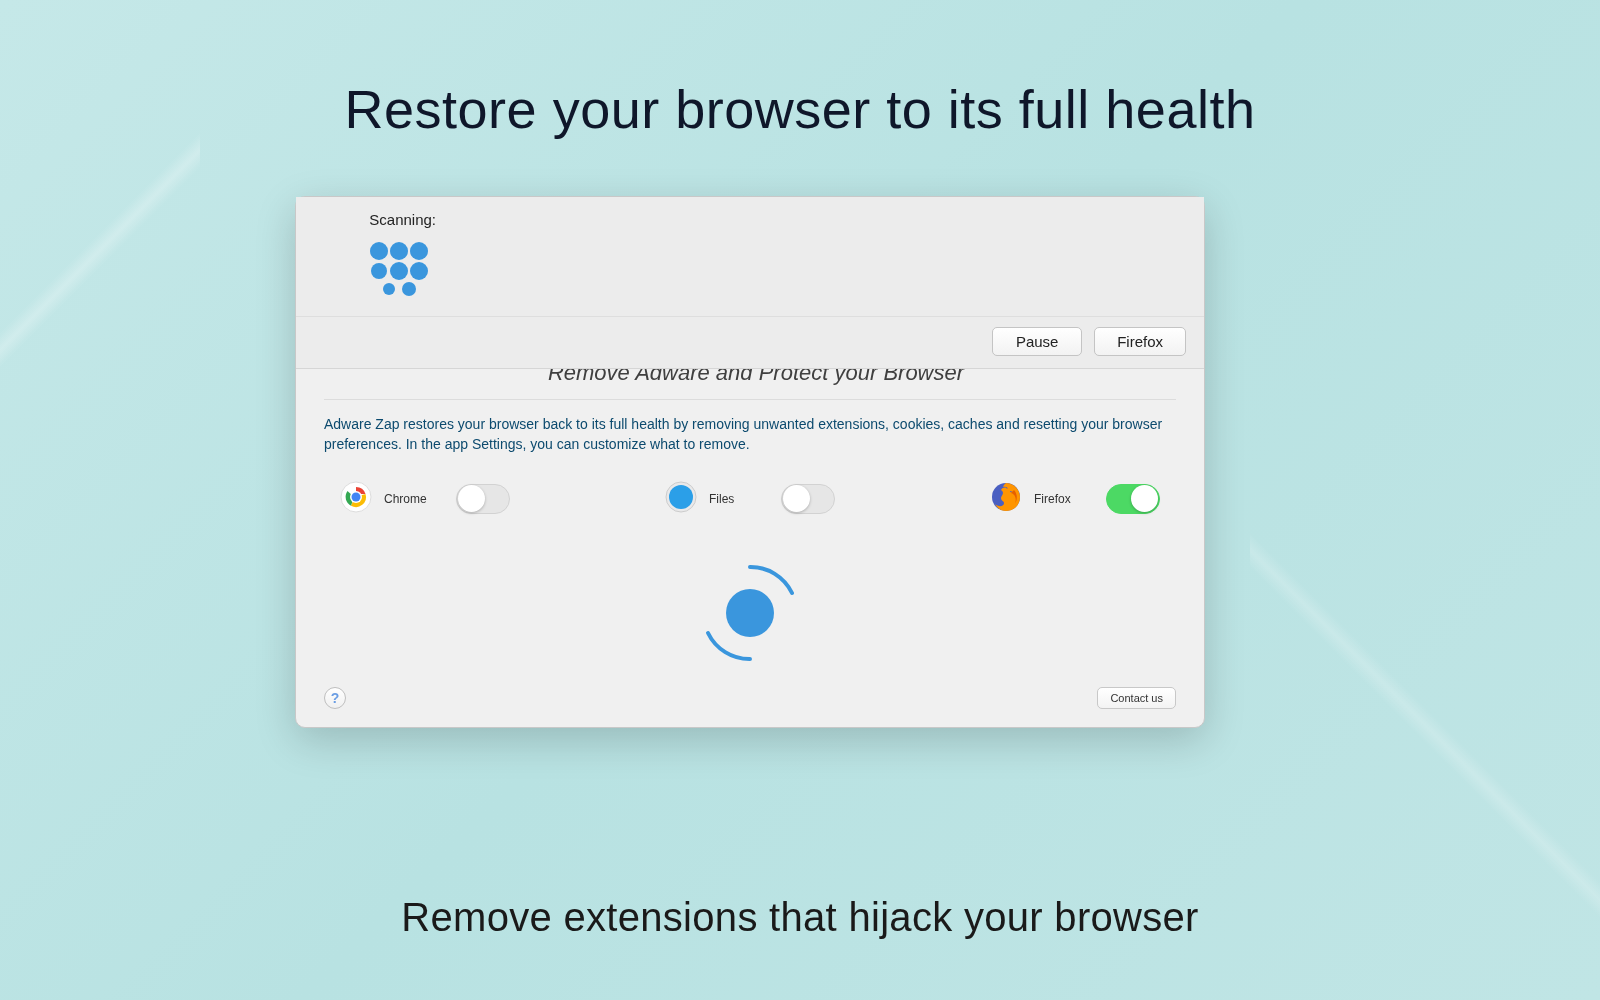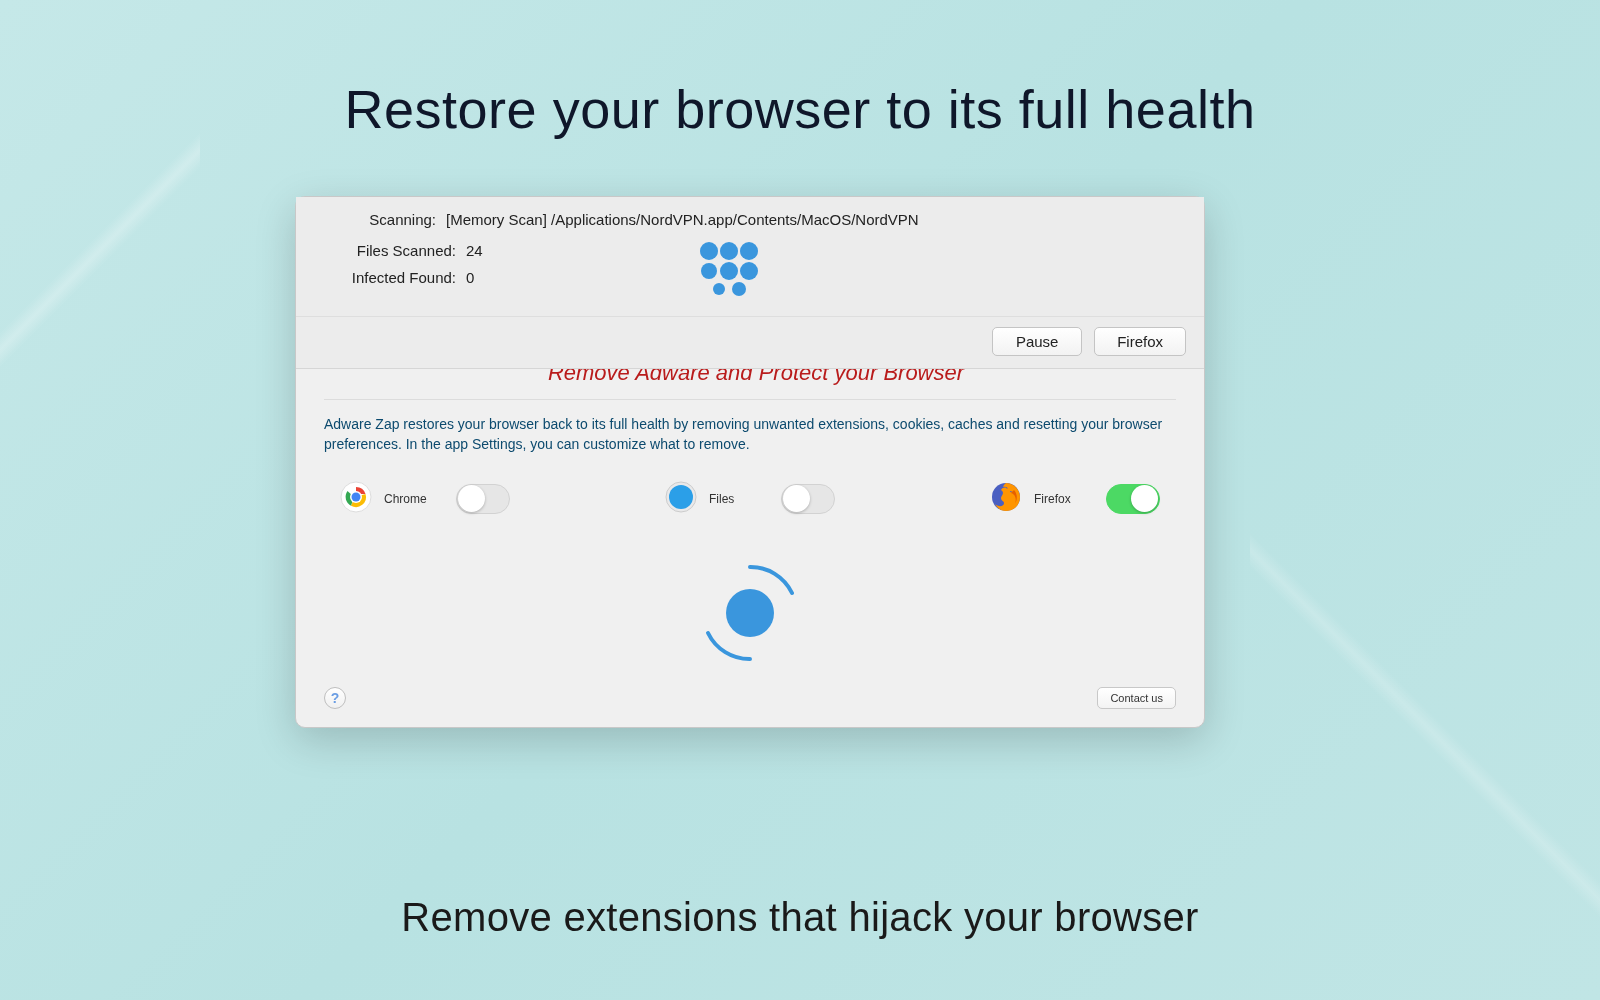--- a/index.html
+++ b/index.html
@@ -110,21 +110,21 @@
     }
 
     
     .content {
       padding: 0 0 18px 0;
     }
     .section-title {
       text-align: center;
       font-size: 22px;
       font-style: italic;
-      color: #b91c1c;
+      color: #404040;
       padding: 4px 0 2px 12px;
       height: 16px;
       overflow: hidden;
       line-height: 0px;
     }
     .divider {
       border: none;
       border-top: 1px solid #dcdcdc;
       margin: 14px 28px;
     }
@@ -212,33 +212,22 @@
 </head>
 <body>
 
 <div class="headline">Restore your browser to its full health</div>
 
 <div class="window">
 
   <div class="scan-panel">
     <div class="scan-row1">
       <span class="lbl">Scanning:</span>
-      <span class="val">[Memory Scan] /Applications/NordVPN.app/Contents/MacOS/NordVPN</span>
     </div>
     <div class="scan-grid">
-      <div class="scan-stats">
-        <div class="row">
-          <span class="lbl">Files Scanned:</span>
-          <span>24</span>
-        </div>
-        <div class="row">
-          <span class="lbl">Infected Found:</span>
-          <span>0</span>
-        </div>
-      </div>
       <div class="spinner">
         <svg width="66" height="58" viewBox="0 0 66 58">
           <circle cx="13" cy="11" r="9" fill="#3a96dd"></circle>
           <circle cx="33" cy="11" r="9" fill="#3a96dd"></circle>
           <circle cx="53" cy="11" r="9" fill="#3a96dd"></circle>
           <circle cx="13" cy="31" r="8" fill="#3a96dd"></circle>
           <circle cx="33" cy="31" r="9" fill="#3a96dd"></circle>
           <circle cx="53" cy="31" r="9" fill="#3a96dd"></circle>
           <circle cx="23" cy="49" r="6" fill="#3a96dd"></circle>
           <circle cx="43" cy="49" r="7" fill="#3a96dd"></circle>

